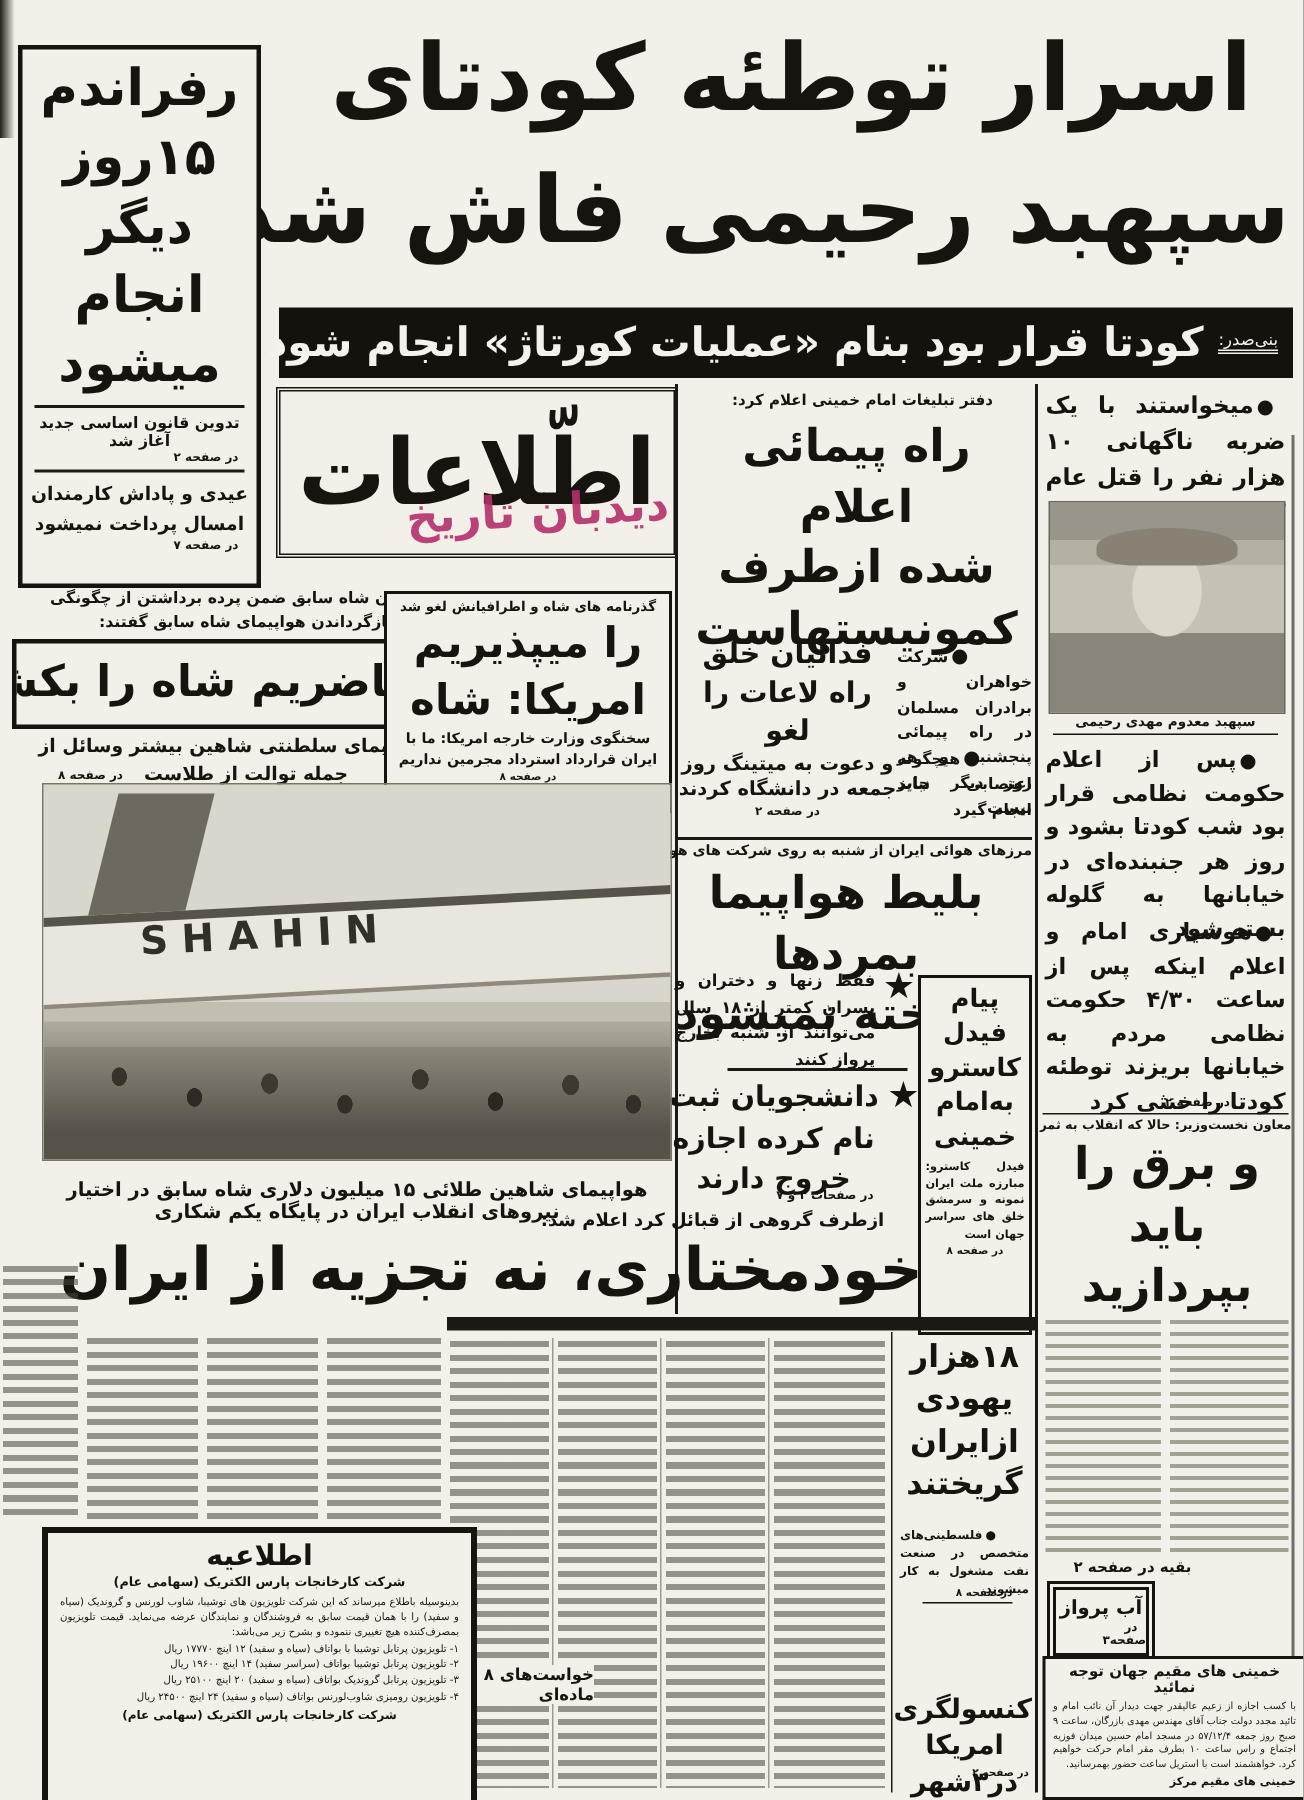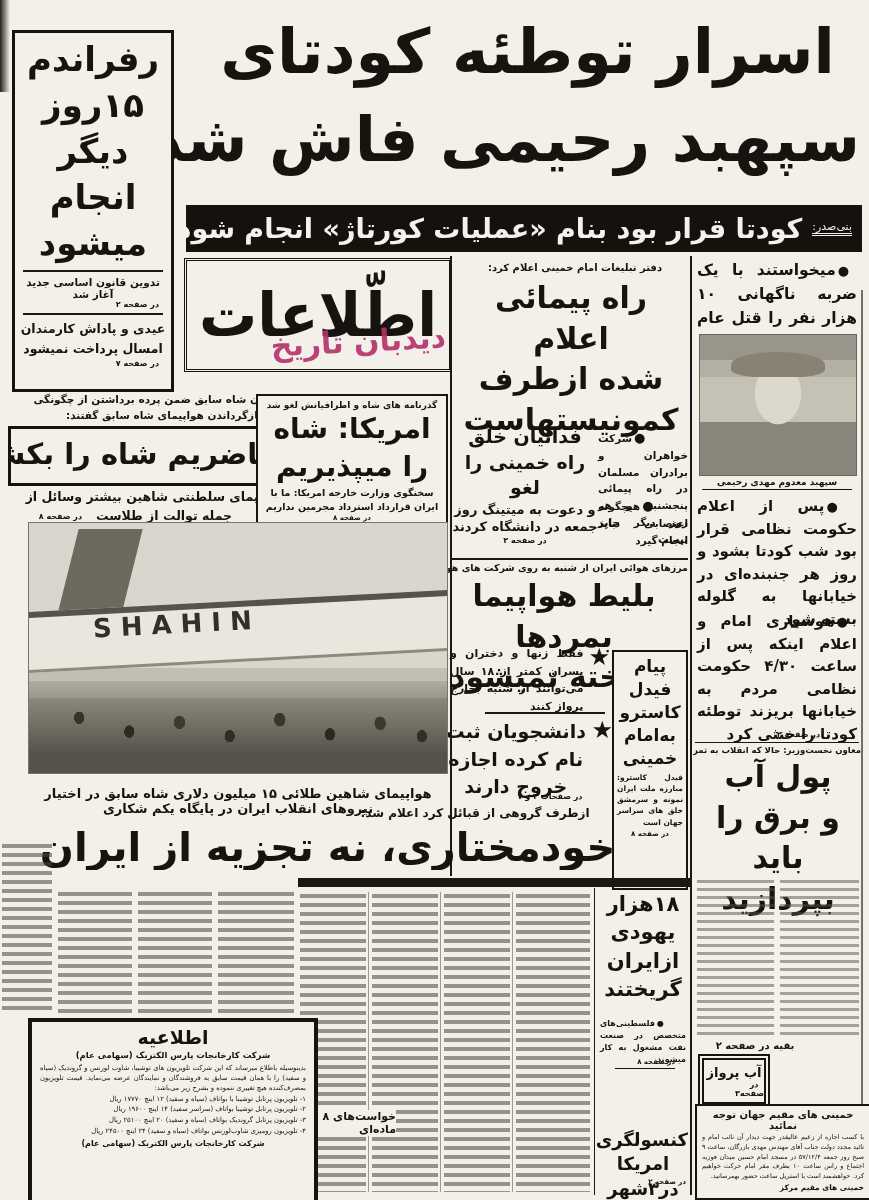--- a/index.html
+++ b/index.html
@@ -108,21 +108,21 @@
     <div>کمونیستهاست</div>
   </div>
   <div class="abs b jst" style="left:598px;top:430px;width:90px;font-size:10.5px;line-height:1.6;">
     <span class="bullet-dot">●</span><span>شرکت خواهران و برادران مسلمان در راه پیمائی پنجشنبه و هر روز دیگر جایز نیست</span>
   </div>
   <div class="abs b jst" style="left:598px;top:498px;width:90px;font-size:10.5px;line-height:1.6;">
     <span class="bullet-dot">●</span><span>هیچگونه اعتصابی نباید انجام گیرد</span>
   </div>
   <div class="abs ctr b stack" style="left:452px;top:424px;width:146px;">
     <div style="font-size:19px;">فدائیان خلق</div>
-    <div style="font-size:19px;">راه خمینی را لغو</div>
+    <div style="font-size:19px;">راه لاعات را لغو</div>
     <div style="font-size:13px;">و دعوت به میتینگ روز</div>
     <div style="font-size:13px;">جمعه در دانشگاه کردند</div>
     <div class="pgref">در صفحه ۲</div>
   </div>
 
   <div class="abs rule" style="left:452px;top:558px;width:236px;height:2px;"></div>
   <div class="abs ctr b nowrap ovh" style="left:443px;top:562px;width:245px;font-size:9.5px;">مرزهای هوائی ایران از شنبه به روی شرکت های هوائی باز میشود</div>
   <div class="abs ctr b stack" style="left:440px;top:576px;width:248px;font-size:30px;">
     <div>بلیط هواپیما بمردها</div>
     <div>فروخته نمیشود</div>
@@ -159,21 +159,20 @@
     <span class="bullet-dot">●</span><span>پس از اعلام حکومت نظامی قرار بود شب کودتا بشود و روز هر جنبنده‌ای در خیابانها به گلوله بسته شود</span>
   </div>
   <div class="abs b jst" style="left:697px;top:610px;width:160px;font-size:15px;line-height:1.5;">
     <span class="bullet-dot">●</span><span>هوشیاری امام و اعلام اینکه پس از ساعت ۴/۳۰ حکومت نظامی مردم به خیابانها بریزند توطئه کودتا را خنثی کرد</span>
   </div>
   <div class="abs pgref" style="left:740px;top:730px;width:80px;">در صفحه ۲</div>
 
   <div class="abs rule" style="left:695px;top:742px;width:164px;height:1px;"></div>
   <div class="abs ctr b nowrap ovh" style="left:693px;top:745px;width:168px;font-size:8.5px;">معاون نخست‌وزیر: حالا که انقلاب به ثمر رسیده</div>
   <div class="abs ctr b stack" style="left:698px;top:757px;width:160px;font-size:30px;">
-    <div>پول آب</div>
     <div>و برق را</div>
     <div>باید بپردازید</div>
   </div>
   <div class="abs sim2" style="left:697px;top:878px;width:77px;height:162px;"></div>
   <div class="abs sim2" style="left:780px;top:878px;width:79px;height:162px;"></div>
   <div class="abs b ctr" style="left:705px;top:1040px;width:100px;font-size:10px;">بقیه در صفحه ۲</div>
 
   <div class="abs dbl ctr" style="left:702px;top:1058px;width:60px;height:42px;">
     <div class="b" style="font-size:13px;margin-top:5px;">آب پرواز</div>
     <div class="b" style="font-size:8px;margin-left:40px;">در صفحه۳</div>
@@ -188,22 +187,22 @@
   <div class="abs ctr b" style="left:6px;top:392px;width:316px;font-size:10.5px;line-height:1.5;">همراهان شاه سابق ضمن پرده برداشتن از چگونگی بازگرداندن هواپیمای شاه سابق گفتند:</div>
   <div class="abs boxed ctr ovh" style="left:8px;top:426px;width:268px;height:54px;">
     <div class="b nowrap" style="font-size:29px;margin-top:8px;">حاضریم شاه را بکشیم</div>
   </div>
   <div class="abs ctr b" style="left:18px;top:488px;width:292px;font-size:12.5px;line-height:1.5;">در هواپیمای سلطنتی شاهین بیشتر وسائل از جمله توالت از طلاست</div>
   <div class="abs pgref" style="left:22px;top:512px;width:60px;">در صفحه ۸</div>
 
   <div class="abs thinbox ovh" style="left:256px;top:394px;width:188px;height:144px;">
     <div class="ctr b" style="font-size:9px;margin-top:4px;">گذرنامه های شاه و اطرافیانش لغو شد</div>
     <div class="ctr b stack" style="font-size:28px;">
+      <div>را میپذیریم</div>
       <div>امریکا: شاه</div>
-      <div>را میپذیریم</div>
     </div>
     <div class="ctr b" style="font-size:9.5px;padding:0 6px;line-height:1.5;">سخنگوی وزارت خارجه امریکا: ما با ایران قرارداد استرداد مجرمین نداریم</div>
     <div class="pgref ctr" style="font-size:7px;">در صفحه ۸</div>
   </div>
 
   <div class="abs planephoto" style="left:28px;top:522px;width:418px;height:250px;">
     <div class="tailfin"></div>
     <div class="fuselage"></div>
     <div class="shahin">SHAHIN</div>
     <div class="crowd"></div>

